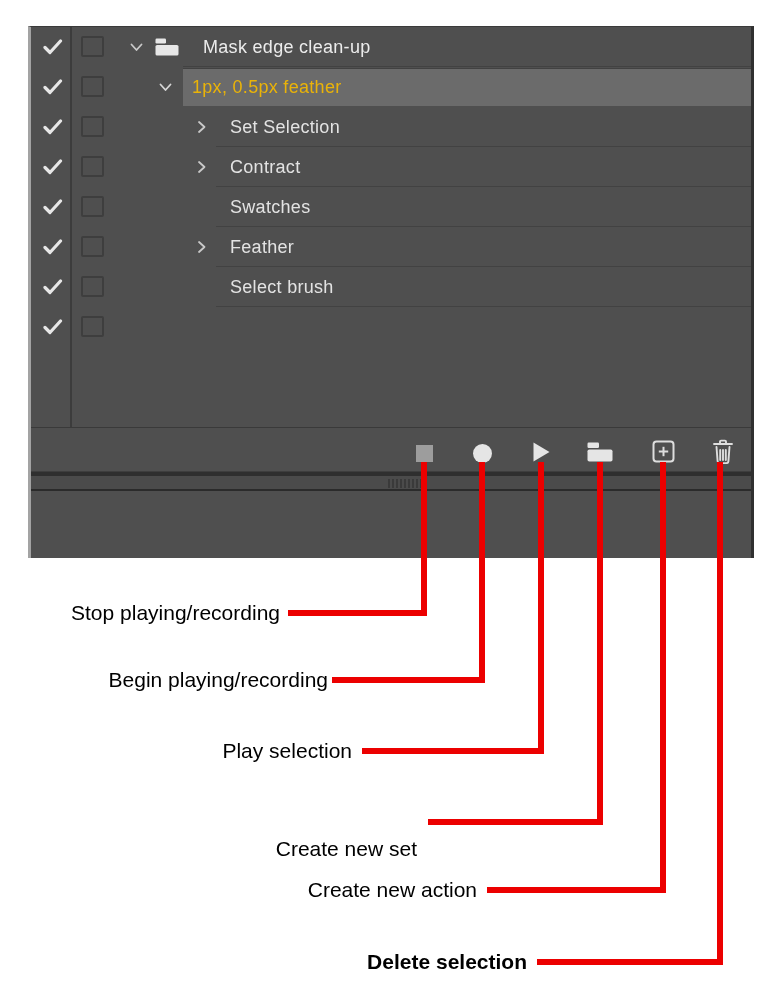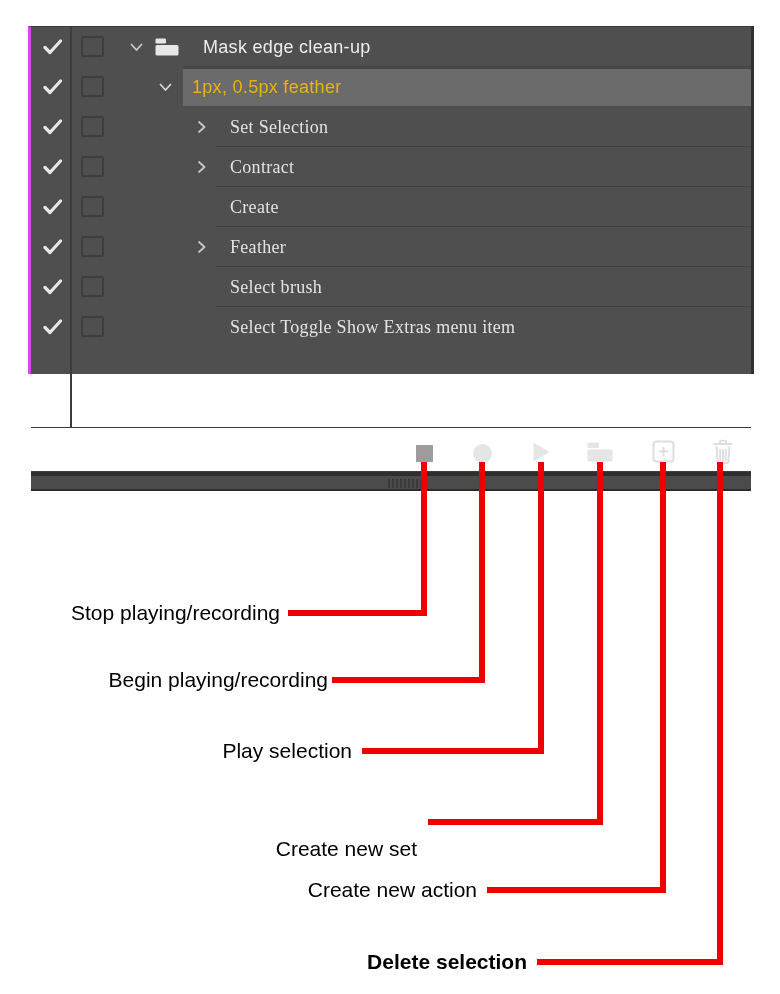--- a/index.html
+++ b/index.html
@@ -1,35 +1,35 @@
 <!DOCTYPE html>
 <html><head>
 <meta charset="utf-8">
 <style>
   html,body{margin:0;padding:0;background:#fff;}
   .canvas{position:relative;width:780px;height:994px;background:#ffffff;
           font-family:"Liberation Sans", sans-serif;overflow:hidden;}
 
   
-  .panel{position:absolute;left:28px;top:26px;width:726px;height:348px;
+  .panel{position:absolute;left:28px;top:26px;width:726px;height:532px;
          background:#4f4f4f;box-sizing:border-box;
-         border-left:3px solid #d946ef;border-right:3px solid #303030;
+         border-left:3px solid #a3a3a3;border-right:3px solid #303030;
          border-top:1px solid #3a3a3a;z-index:1;}
   .rows{position:absolute;left:0;top:0;right:0;height:400px;}
   .col-divider{position:absolute;left:39px;top:0;bottom:0;width:2px;background:#3c3c3c;}
   .row{position:relative;height:40px;}
   .check{position:absolute;left:12px;top:50%;transform:translateY(-50%);width:20px;height:18px;}
   .checkbox{position:absolute;left:50px;top:9px;width:23px;height:21px;
             border:2px solid #3e3e3e;border-radius:2px;box-sizing:border-box;}
   .chev{position:absolute;top:50%;transform:translateY(-50%);width:17px;height:17px;}
   .chev.c0{left:97px;} .chev.c1{left:126px;} .chev.c2{left:162px;}
   .foldericon{position:absolute;left:124px;top:11px;width:24px;height:18px;}
   .label{position:absolute;top:50%;transform:translateY(-50%);
          font-size:18px;color:#e3e3e3;letter-spacing:.3px;white-space:nowrap;}
-  .label.l0{left:172px;color:#ececec;} .label.l1{left:161px;color:#eab308;} .label.l2{left:199px;font-family:Liberation Serif, serif;}
+  .label.l0{left:172px;color:#ececec;} .label.l1{left:161px;color:#eab308;} .label.l2{left:199px;}
   .hilite{position:absolute;left:152px;right:0;top:1px;bottom:1px;background:#6b6b6b;
           border-top:1px solid #424242;}
   .sep{position:absolute;left:185px;right:0;bottom:0;height:1px;background:#424242;}
   .sep.wide{left:152px;}
 
   
   .toolbar{position:absolute;left:0;right:0;top:400px;height:44px;border-top:1px solid #3a3a3a;}
   .tbtn{position:absolute;top:25px;transform:translate(-50%,-50%);width:34px;height:34px;
         display:flex;align-items:center;justify-content:center;background:none;border:none;padding:0;}
   .stopsq{width:17px;height:17px;background:#9d9d9d;}
@@ -126,21 +126,21 @@
         <span class="sep"></span>
       </div>
 
       <div class="row">
         <span class="check">
           <svg width="20" height="18" viewBox="0 0 20 18">
               <polyline points="2,9.5 7,14.5 17.5,3" fill="none" stroke="#e7e7e7" stroke-width="3.2" stroke-linecap="round" stroke-linejoin="round"></polyline>
             </svg>
         </span>
         <span class="checkbox"></span>
-        <span class="label l2">Create</span>
+        <span class="label l2">Swatches</span>
         <span class="sep"></span>
       </div>
 
       <div class="row">
         <span class="check">
           <svg width="20" height="18" viewBox="0 0 20 18">
               <polyline points="2,9.5 7,14.5 17.5,3" fill="none" stroke="#e7e7e7" stroke-width="3.2" stroke-linecap="round" stroke-linejoin="round"></polyline>
             </svg>
         </span>
         <span class="checkbox"></span>
@@ -166,21 +166,20 @@
         <span class="sep"></span>
       </div>
 
       <div class="row">
         <span class="check">
           <svg width="20" height="18" viewBox="0 0 20 18">
               <polyline points="2,9.5 7,14.5 17.5,3" fill="none" stroke="#e7e7e7" stroke-width="3.2" stroke-linecap="round" stroke-linejoin="round"></polyline>
             </svg>
         </span>
         <span class="checkbox"></span>
-        <span class="label l2">Select Toggle Show Extras menu item</span>
       </div>
     </div>
 
     <div class="toolbar">
       <button class="tbtn" style="left:393px;">
         <span class="stopsq"></span>
       </button>
       <button class="tbtn" style="left:451px;">
         <span class="reccirc"></span>
       </button>

